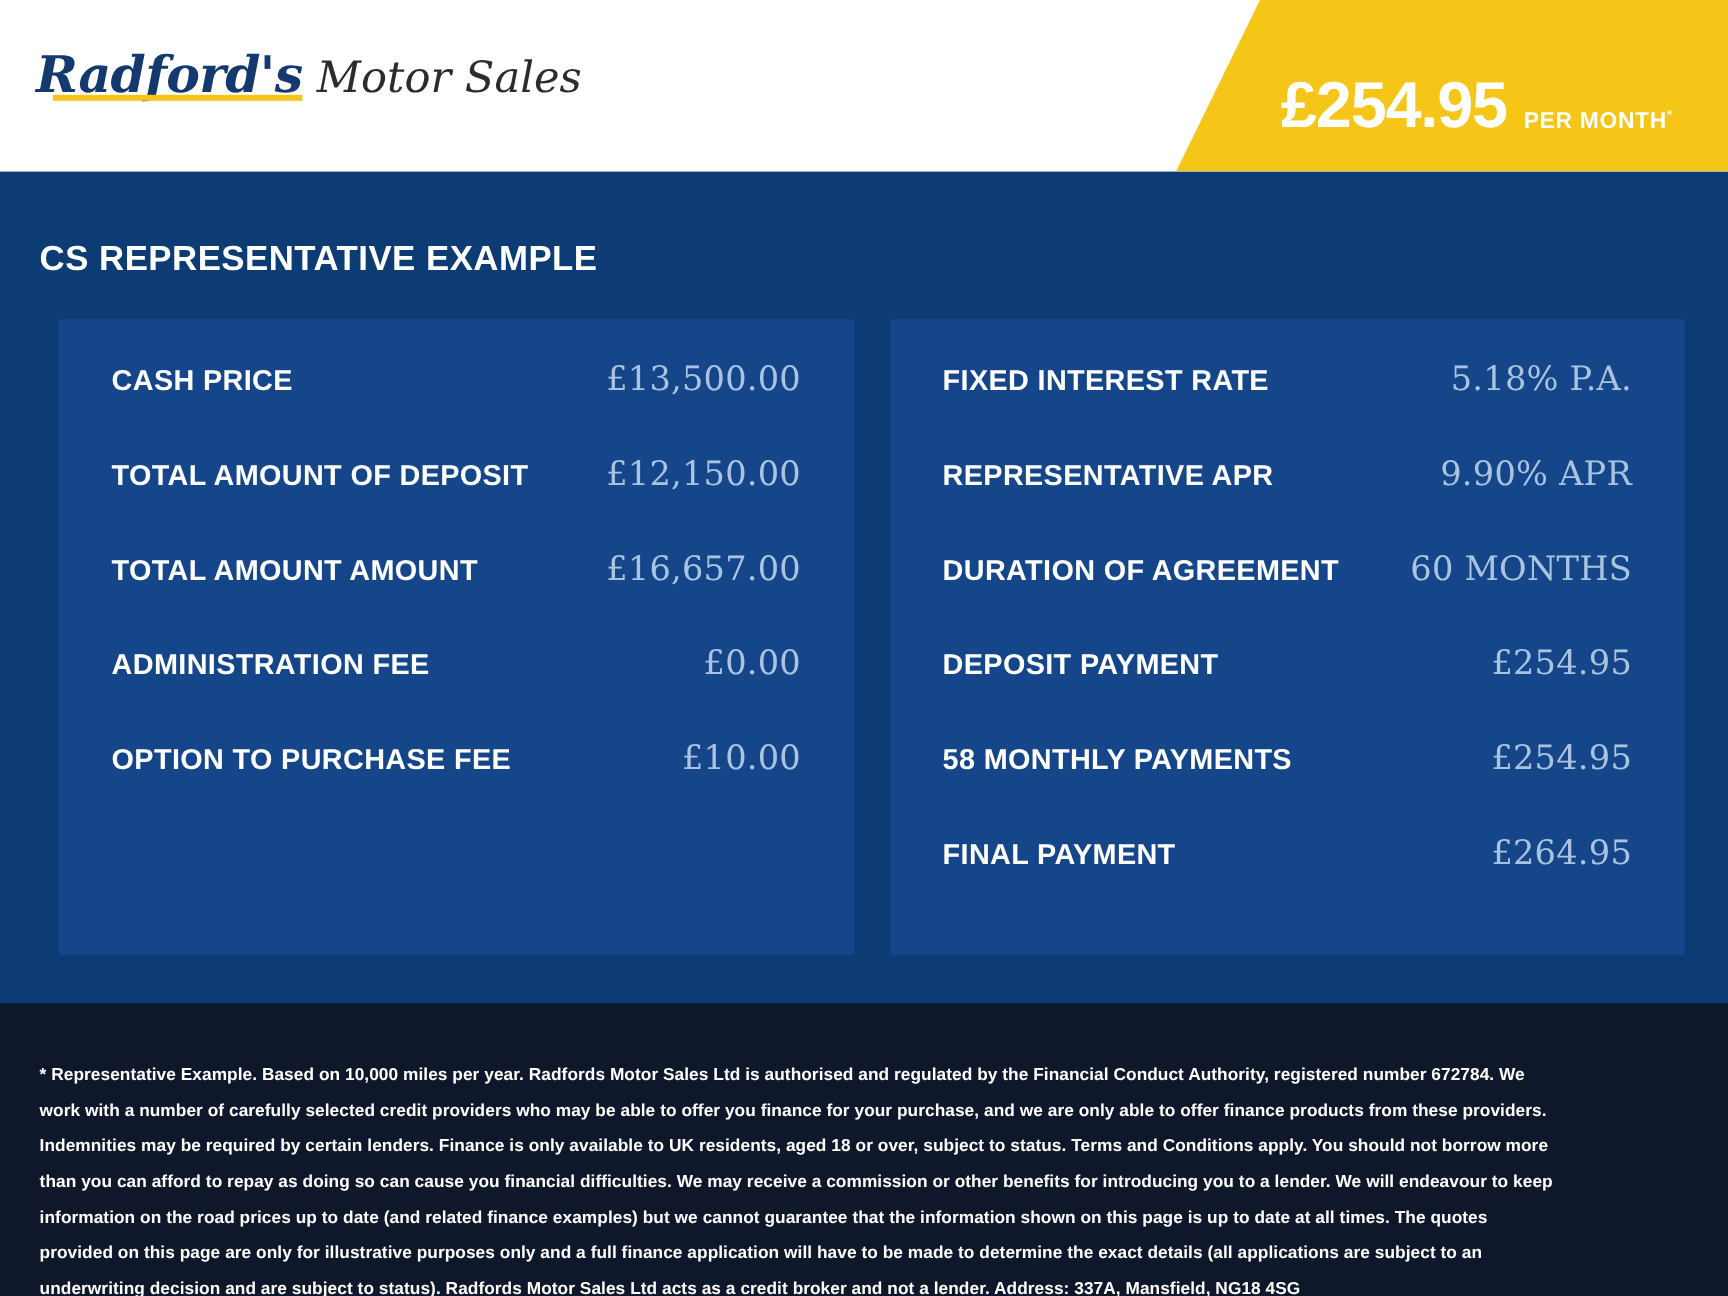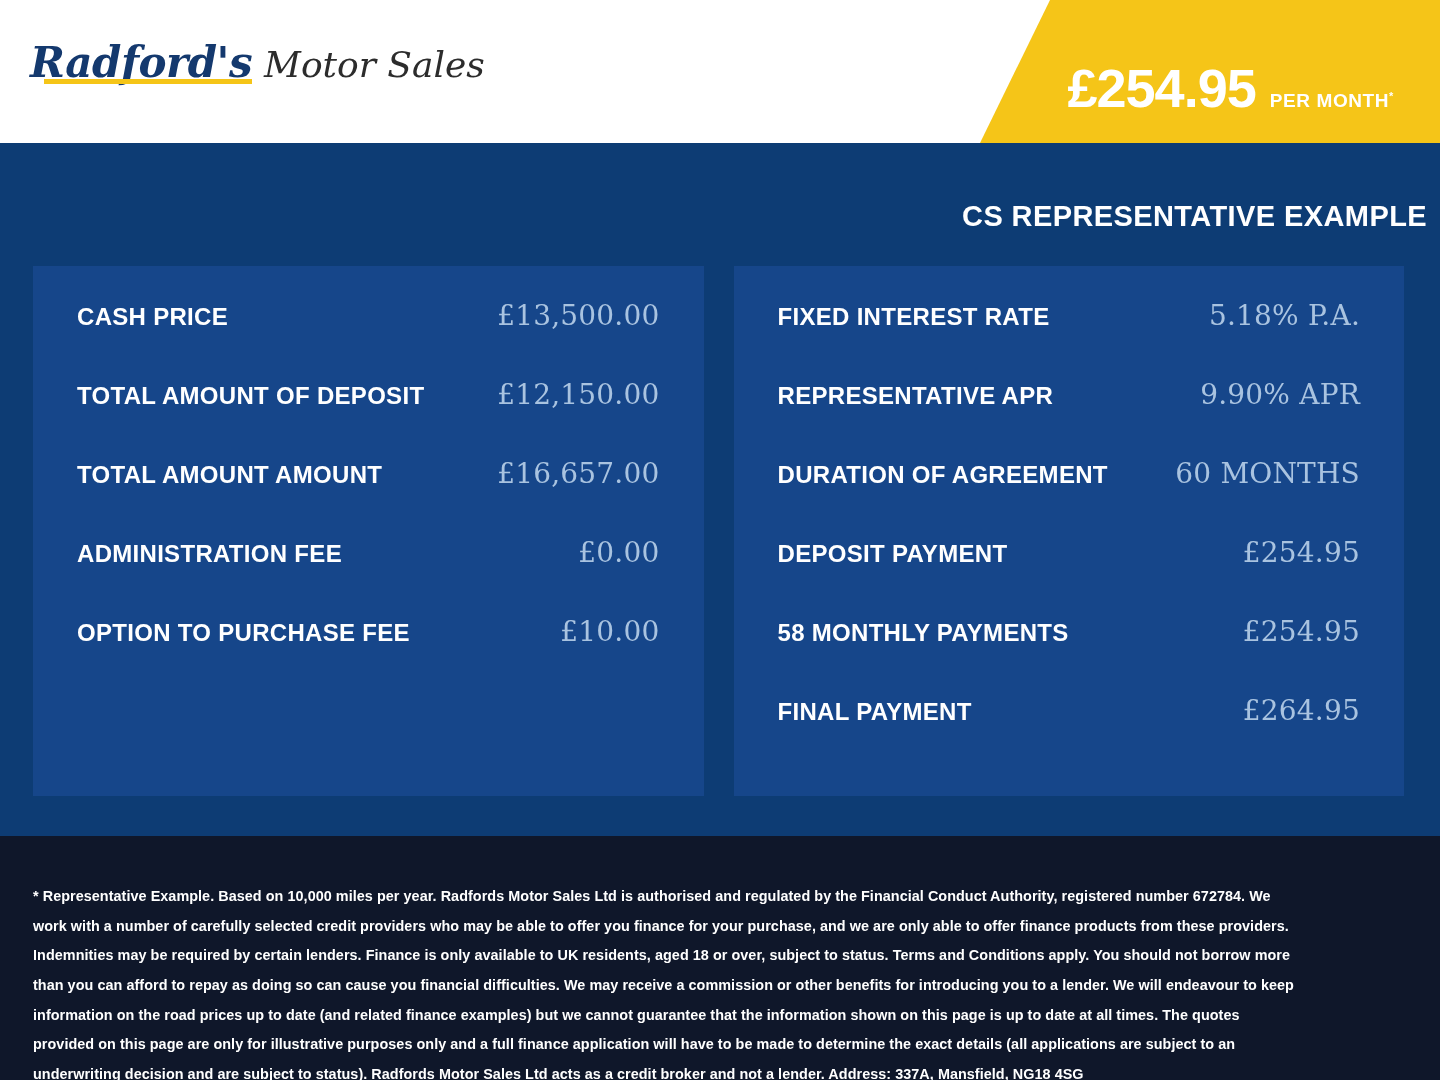--- a/index.html
+++ b/index.html
@@ -95,28 +95,27 @@
     font-size: 11px;
   }
 
   
   .section-title {
     margin: 57px 13px 0 33px;
     color: #ffffff;
     font-size: 29px;
     font-weight: bold;
     letter-spacing: 0.4px;
-    text-align: right;
   }
 
   
   .panels {
     display: flex;
     gap: 30px;
-    margin: 33px 36px 0 33px;
+    margin: 33px 36px 0 49px;
   }
   .panel {
     flex: 1;
     background: #16468a;
     padding: 33px 44px 30px 44px;
     box-sizing: border-box;
     height: 530px;
   }
   .row {
     display: flex;

